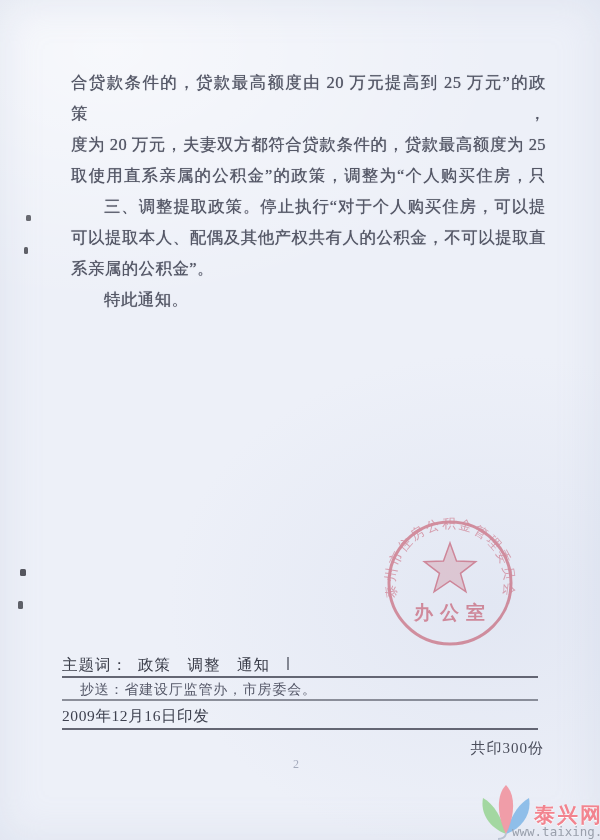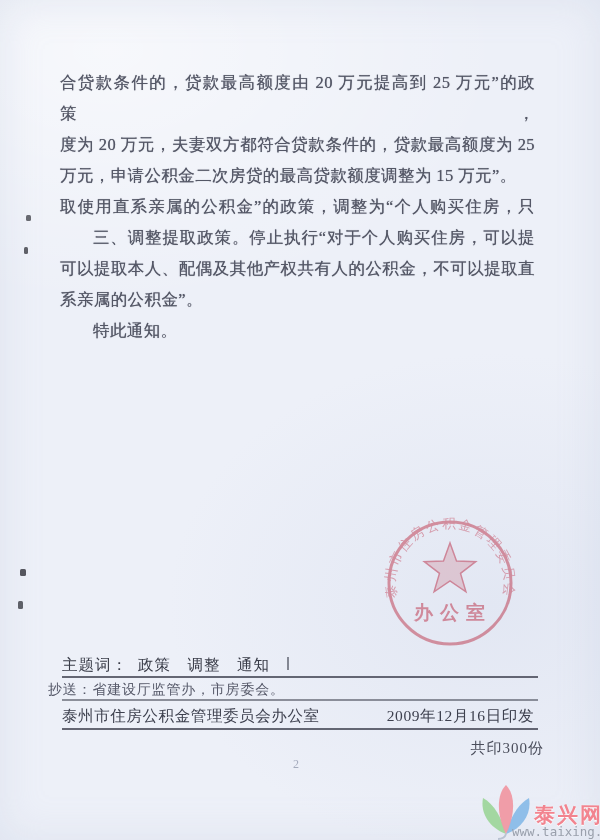--- a/index.html
+++ b/index.html
@@ -7,21 +7,21 @@
     position:relative;width:600px;height:840px;overflow:hidden;
     background:
       radial-gradient(120% 55% at 18% 6%, rgba(255,255,255,.55) 0%, rgba(255,255,255,0) 55%),
       radial-gradient(90% 50% at 82% 72%, rgba(213,220,237,.45) 0%, rgba(213,220,237,0) 60%),
       #edf0f8;
     font-family:"Liberation Serif","DejaVu Serif",serif;
     box-shadow:inset 0 0 40px rgba(180,190,215,.25);
   }
   
   .body-text{
-    position:absolute;left:60px;top:67px;width:475px;
+    position:absolute;left:71px;top:67px;width:475px;
     font-size:16.5px;line-height:31px;color:#545766;letter-spacing:.4px;
     text-shadow:0 0 .7px rgba(84,87,102,.85);
   }
   .bline{text-align:justify;}
   .bline.fill{text-align-last:justify;}
   .bline.indent{text-indent:33px;}
   
   .doc-date{
     position:absolute;left:353px;top:561px;width:190px;
     font-size:16px;color:#5a5e6b;letter-spacing:1.2px;
@@ -36,21 +36,21 @@
   .subject-row{
     position:absolute;left:62px;top:655px;width:476px;
     font-size:15.5px;font-weight:normal;color:#383b47;letter-spacing:1px;
   }
   .subject-row .gap{display:inline-block;width:10px;}
   .rule{position:absolute;left:62px;width:476px;height:1.6px;background:#4b4e5c;opacity:.85;}
   .rule1{top:676px;}
   .rule2{top:699px;opacity:.6;}
   .rule3{top:728px;}
   .cc-row{
-    position:absolute;left:48px;top:681px;width:470px;
+    position:absolute;left:80px;top:681px;width:470px;
     font-size:14px;color:#565969;letter-spacing:.8px;
   }
   .issuer-row{
     position:absolute;left:62px;top:706px;width:472px;
     display:flex;justify-content:space-between;align-items:baseline;
     font-size:15.5px;color:#3e414f;letter-spacing:.6px;
   }
   .copies{
     position:absolute;left:74px;top:739px;width:470px;text-align:right;
     font-size:15px;color:#4a4d5b;letter-spacing:1px;
@@ -80,21 +80,20 @@
   }
 </style>
 </head>
 <body>
 
 <div class="page">
 
   <div class="body-text">
     <div class="bline fill">合贷款条件的，贷款最高额度由 20 万元提高到 25 万元”的政策，</div>
     <div class="bline fill">度为 20 万元，夫妻双方都符合贷款条件的，贷款最高额度为 25</div>
-    <div class="bline">万元，申请公积金二次房贷的最高贷款额度调整为 15 万元”。</div>
     <div class="bline fill">取使用直系亲属的公积金”的政策，调整为“个人购买住房，只</div>
     <div class="bline fill indent">三、调整提取政策。停止执行“对于个人购买住房，可以提</div>
     <div class="bline fill">可以提取本人、配偶及其他产权共有人的公积金，不可以提取直</div>
     <div class="bline">系亲属的公积金”。</div>
     <div class="bline indent">特此通知。</div>
   </div>
 
 
   <svg class="stamp" viewBox="0 0 132 132" width="132" height="132">
     <defs>
@@ -111,21 +110,20 @@
   <div class="subject-row">
     <span>主题词：</span><span class="gap"></span><span>政策　调整　通知</span>
   </div>
   <div class="artifact-tick"></div>
   <div class="rule rule1"></div>
 
   <div class="cc-row">抄送：省建设厅监管办，市房委会。</div>
   <div class="rule rule2"></div>
 
   <div class="issuer-row">
-    <span>泰州市住房公积金管理委员会办公室</span>
     <span>2009年12月16日印发</span>
   </div>
   <div class="rule rule3"></div>
 
   <div class="copies">共印300份</div>
 
   <div class="page-num">2</div>
 
   <div class="speck s1"></div>
   <div class="speck s2"></div>

